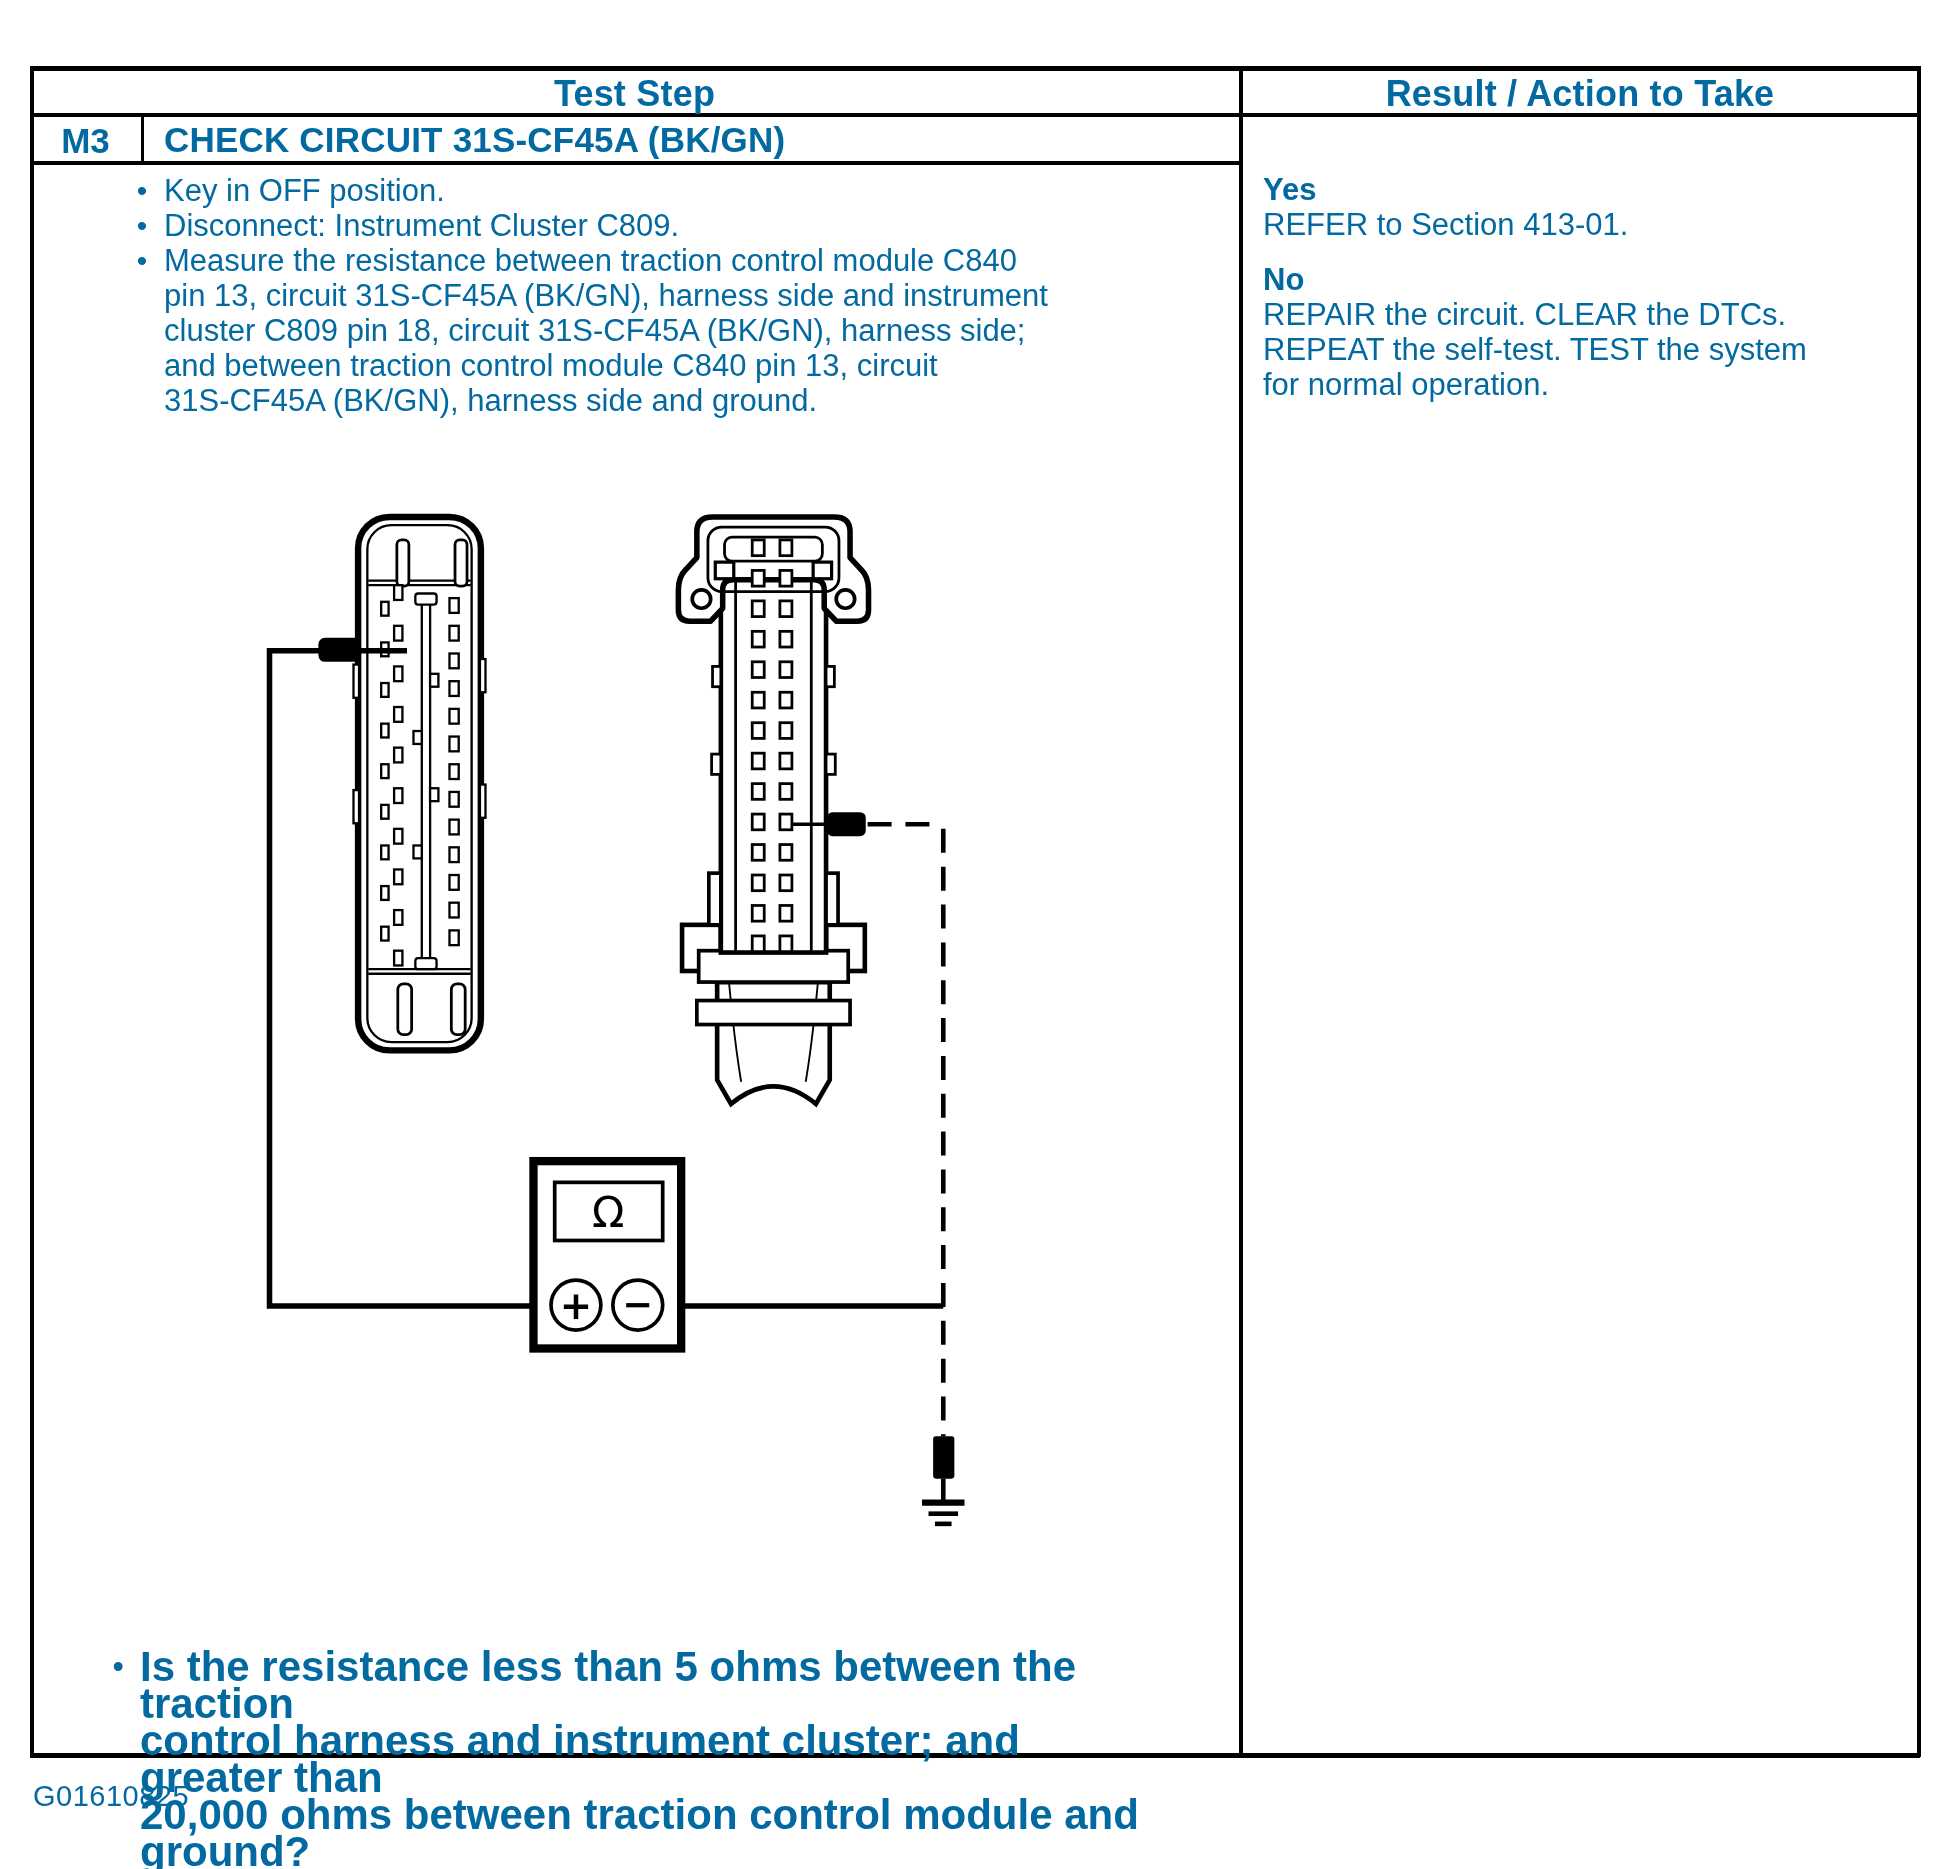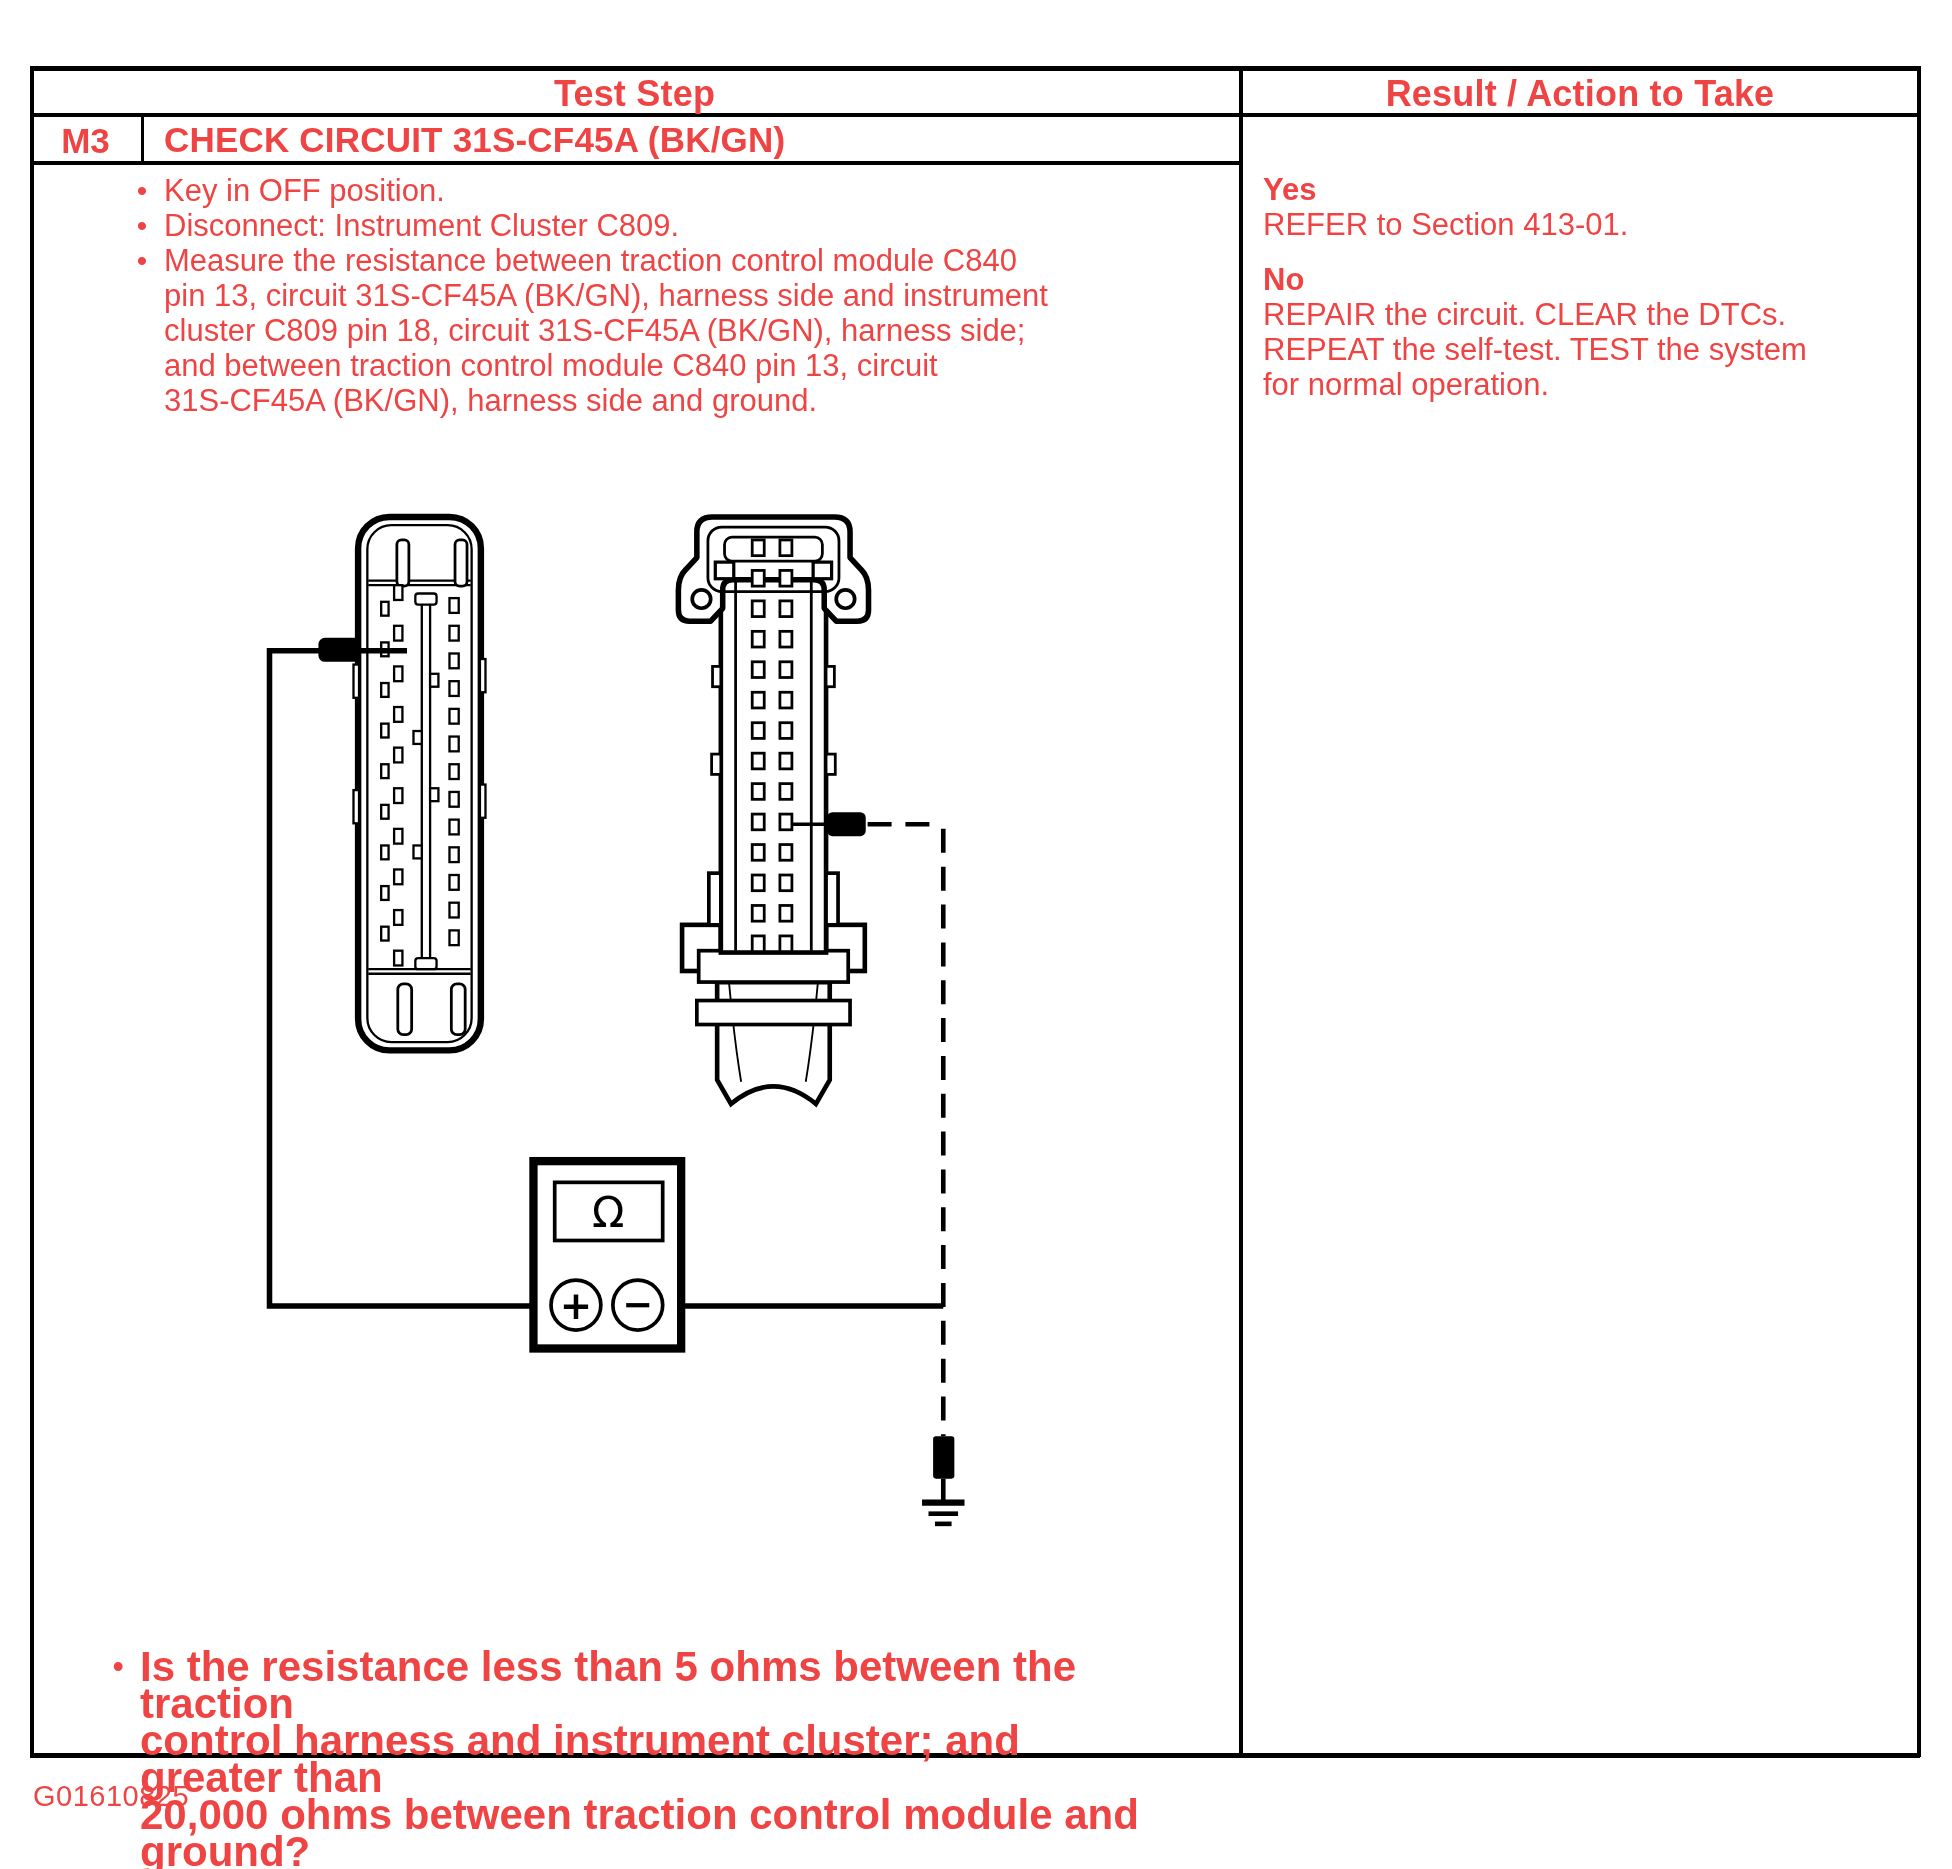--- a/index.html
+++ b/index.html
@@ -1,18 +1,18 @@
 <!DOCTYPE html>
 <html style="font-size:14.8px"><head>
 <meta charset="utf-8">
 <style>
   html,body{margin:0;padding:0;background:#fff;}
   .page{
     position:relative;width:1953px;height:1870px;background:#ffffff;
-    font-family:"Liberation Sans",sans-serif;color:#ef4444;overflow:hidden;
+    font-family:"Liberation Sans",sans-serif;color:#0369a1;overflow:hidden;
   }
   .line{position:absolute;background:#000;}
   .th{position:absolute;font-weight:bold;font-size:36px;text-align:center;letter-spacing:0.2px;}
   .step-id{position:absolute;left:30px;top:121px;width:111px;text-align:center;font-weight:bold;font-size:35px;}
   .step-title{position:absolute;left:164px;top:120px;font-weight:bold;font-size:35px;letter-spacing:0.2px;}
   .bullets{position:absolute;left:135px;top:173px;width:1089px;font-size:31px;line-height:35px;}
   .bullet{position:relative;padding-left:29px;}
   .bullet::before{content:"\2022";position:absolute;left:1.8px;top:0;font-size:30px;}
   .question{position:absolute;left:111px;top:1648px;width:1034px;font-size:42px;line-height:37px;font-weight:bold;}
   .question .bullet::before{font-size:31px;}

